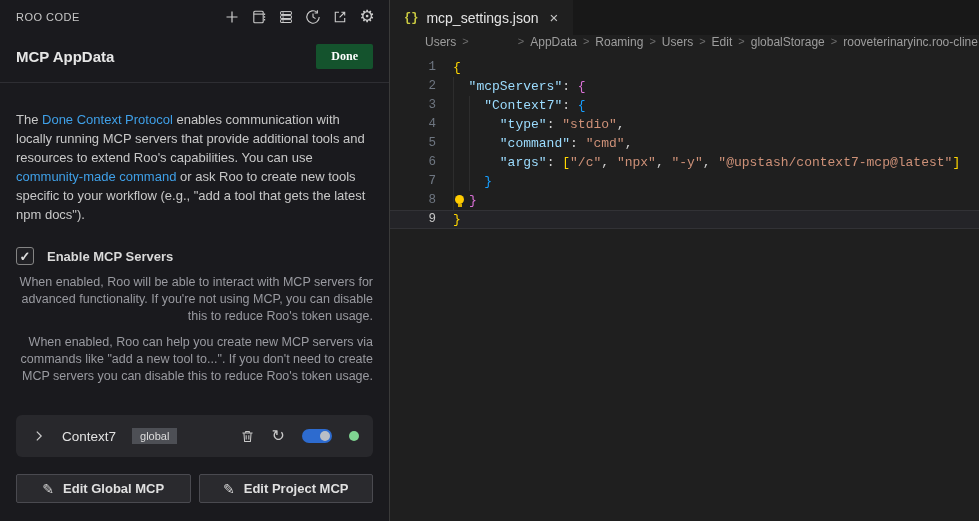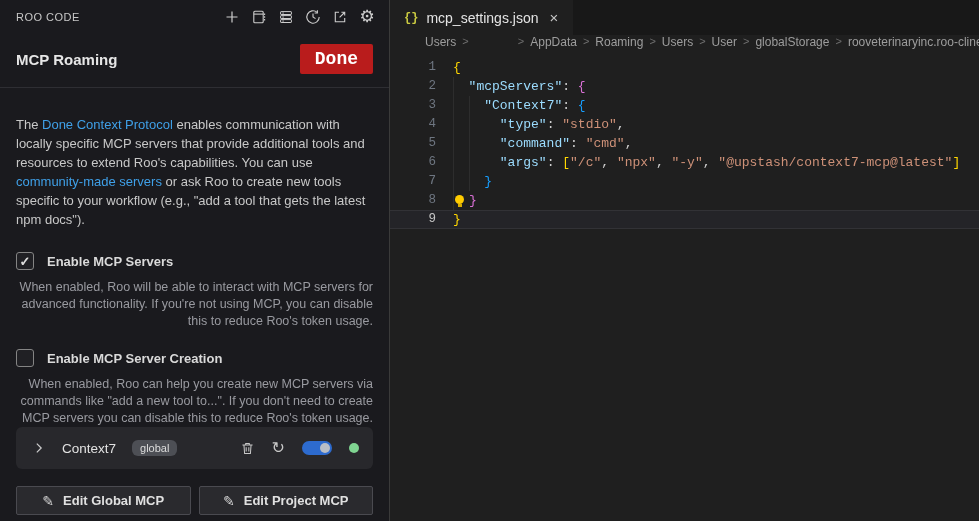--- a/index.html
+++ b/index.html
@@ -29,51 +29,51 @@
   }
   .tbtn svg { display:block; }
   .glyph-gear { font-size:17px; line-height:1; color:#cdcdcd; }
 
   .sb-pagehead {
     display:flex; align-items:center; justify-content:space-between;
     margin:11px 16px 13px 16px;
   }
   .page-title { font-size:15px; font-weight:bold; color:#e6e6e6; }
   .done-btn {
-    background:#b91c1c; color:#ffffff; font-size:18px; font-weight:600;
+    background:#14532d; color:#ffffff; font-size:12px; font-weight:600;
     border:none; border-radius:2px; padding:5px 15px; cursor:pointer;
-    font-family:Liberation Mono, monospace;
+    font-family:Liberation Serif, serif;
   }
   .sb-divider { height:1px; background:#2e2e33; }
 
   .sb-body { padding:0 16px; }
   .intro {
     margin:27px 0 0 0; font-size:13px; line-height:19px; color:#c8c8c8;
   }
   .intro a { color:#3fa0e8; text-decoration:none; cursor:pointer; }
 
   .toggle-row { display:flex; align-items:center; gap:13px; margin-top:23px; }
   .checkbox {
     width:18px; height:18px; border:1px solid #848484; border-radius:3px;
     background:#202024; display:flex; align-items:center; justify-content:center;
     cursor:pointer; flex:0 0 auto;
   }
   .checkbox .mark { font-size:13px; font-weight:bold; color:#dddddd; line-height:1; }
   .toggle-label { font-size:13px; font-weight:bold; color:#dadada; }
   .toggle-desc { margin:9px 0 0 0; font-size:12.5px; line-height:17px; color:#999aa0;text-align:right; }
 
   .server-row {
-    margin-top:0; height:42px; background:#28282c; border-radius:6px;
+    margin-top:30px; height:42px; background:#28282c; border-radius:6px;
     display:flex; align-items:center; padding:0 14px; gap:10px;
   }
   .chev { display:flex; align-items:center; cursor:pointer; padding:2px; }
   .server-name { font-size:13.5px; color:#e2e2e2; margin-left:4px; }
   .scope-badge {
     background:#4d4f55; color:#dcdcdc; font-size:11px; padding:2px 8px;
-    border-radius:6px; margin-left:6px;
+    border-radius:0; margin-left:6px;
   }
   .server-actions { margin-left:auto; display:flex; align-items:center; gap:17px; }
   .icon-btn { display:flex; align-items:center; justify-content:center; cursor:pointer; color:#c8c8c8; }
   .glyph-refresh { font-size:16px; line-height:1; color:#c8c8c8; }
   .switch {
     width:30px; height:14px; border-radius:8px; background:#2d6bcf;
     position:relative; cursor:pointer;
   }
   .switch .knob {
     position:absolute; right:2px; top:2px; width:10px; height:10px;
@@ -186,41 +186,37 @@
             <path d="M9.4 3.3h3.3v3.3M12.5 3.5 7.6 8.4"></path>
           </svg>
         </span>
         <span class="tbtn">
           <span class="glyph-gear">⚙</span>
         </span>
       </span>
     </div>
 
     <div class="sb-pagehead">
-      <span class="page-title">MCP Roaming</span>
+      <span class="page-title">MCP AppData</span>
       <button class="done-btn">Done</button>
     </div>
     <div class="sb-divider"></div>
 
     <div class="sb-body">
 
-      <p class="intro"><span>The </span><a>Done Context Protocol</a><span> enables communication with locally specific MCP servers that provide additional tools and resources to extend Roo's capabilities. You can use </span><a>community-made servers</a><span> or ask Roo to create new tools specific to your workflow (e.g., "add a tool that gets the latest npm docs").</span></p>
+      <p class="intro"><span>The </span><a>Done Context Protocol</a><span> enables communication with locally running MCP servers that provide additional tools and resources to extend Roo's capabilities. You can use </span><a>community-made command</a><span> or ask Roo to create new tools specific to your workflow (e.g., "add a tool that gets the latest npm docs").</span></p>
 
       <div class="toggle-row">
         <span class="checkbox">
           <span class="mark">✓</span>
         </span>
         <span class="toggle-label">Enable MCP Servers</span>
       </div>
       <p class="toggle-desc">When enabled, Roo will be able to interact with MCP servers for advanced functionality. If you're not using MCP, you can disable this to reduce Roo's token usage.</p>
 
-      <div class="toggle-row" style="margin-top:19px;">
-        <span class="checkbox"></span>
-        <span class="toggle-label">Enable MCP Server Creation</span>
-      </div>
       <p class="toggle-desc">When enabled, Roo can help you create new MCP servers via commands like "add a new tool to...". If you don't need to create MCP servers you can disable this to reduce Roo's token usage.</p>
 
       <div class="server-row">
         <span class="chev">
           <svg width="14" height="14" viewBox="0 0 16 16" fill="none" stroke="#cccccc" stroke-width="1.4">
               <path d="M5.5 3l5 5-5 5"></path>
             </svg>
         </span>
         <span class="server-name">Context7</span>
         <span class="scope-badge">global</span>
@@ -268,21 +264,21 @@
         <span class="seg">Users</span>
         <span class="bsep">&gt;</span>
         <span class="seg blank"></span>
         <span class="bsep">&gt;</span>
         <span class="seg">AppData</span>
         <span class="bsep">&gt;</span>
         <span class="seg">Roaming</span>
         <span class="bsep">&gt;</span>
         <span class="seg">Users</span>
         <span class="bsep">&gt;</span>
-        <span class="seg">User</span>
+        <span class="seg">Edit</span>
         <span class="bsep">&gt;</span>
         <span class="seg">globalStorage</span>
         <span class="bsep">&gt;</span>
         <span class="seg">rooveterinaryinc.roo-cline</span>
       </div>
 
     <div class="code">
       <div class="guide guide1"></div>
       <div class="guide guide2"></div>
       <div>

